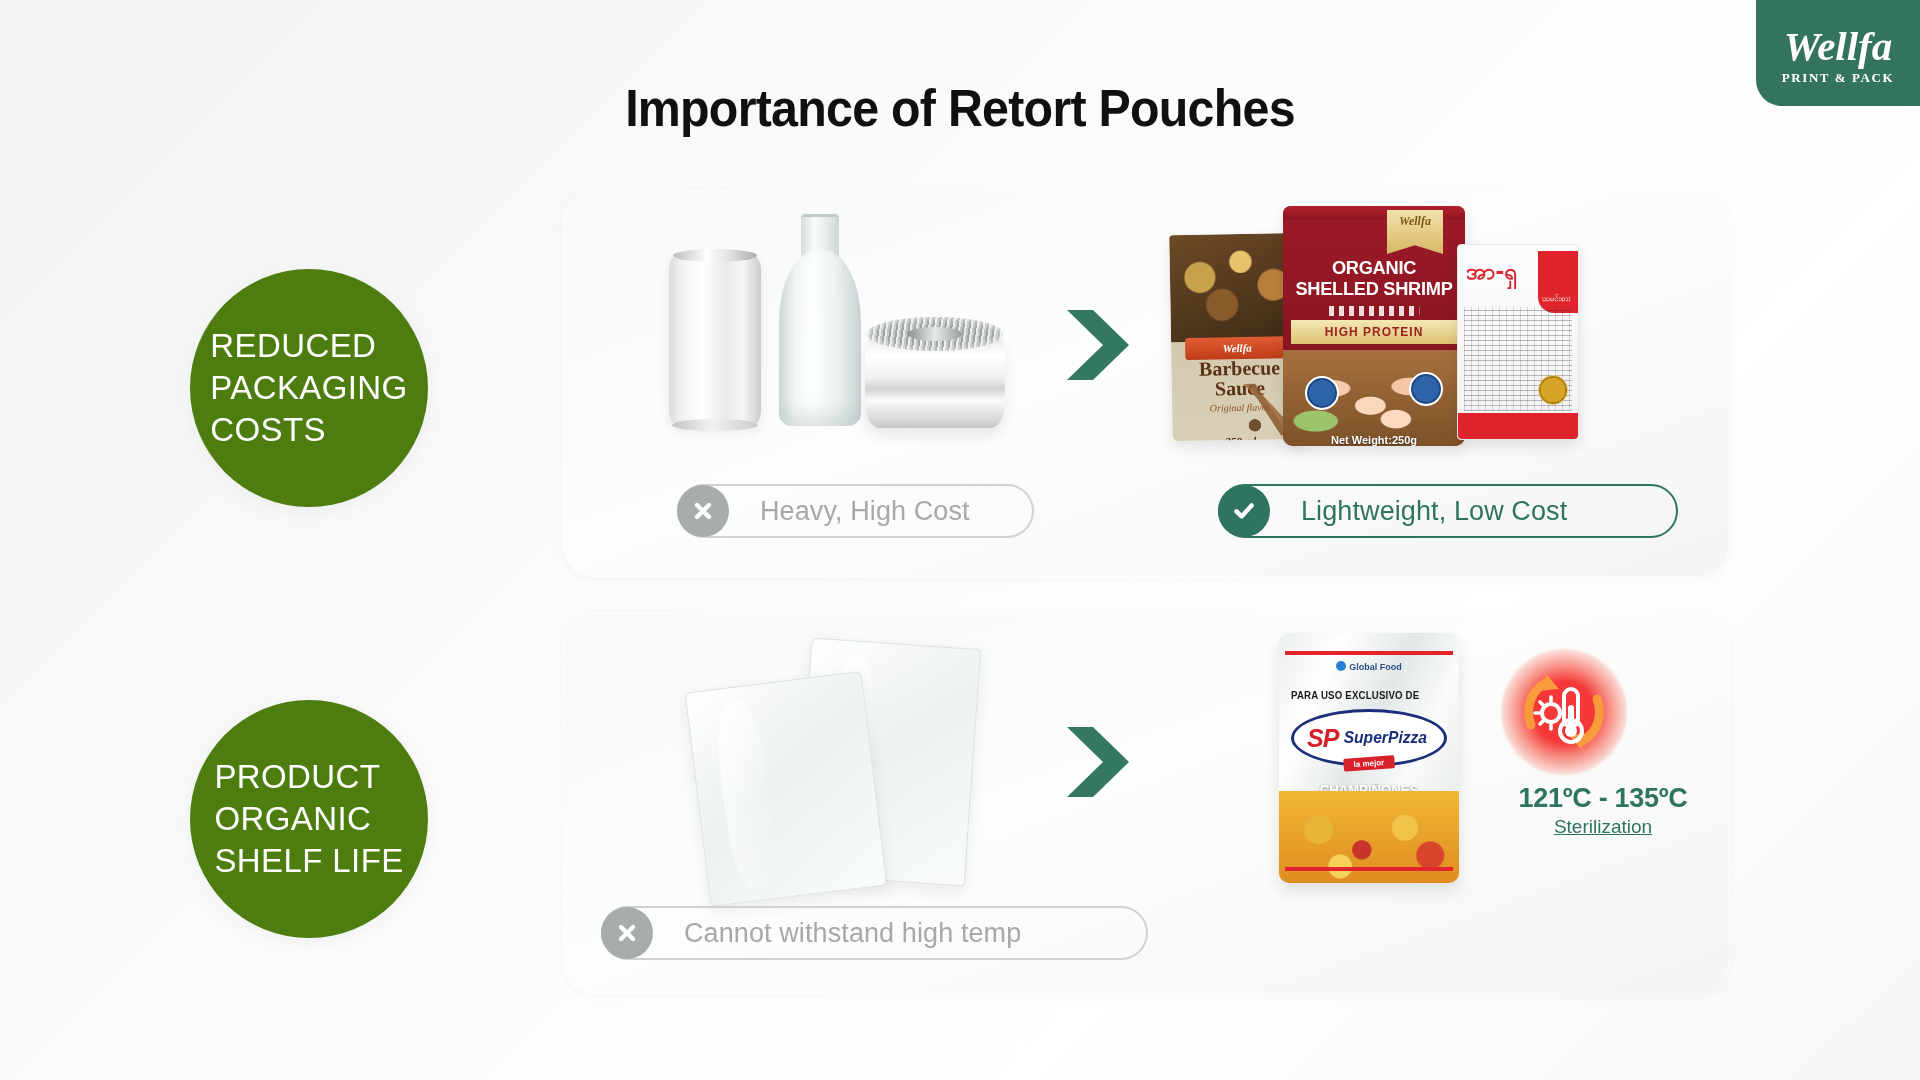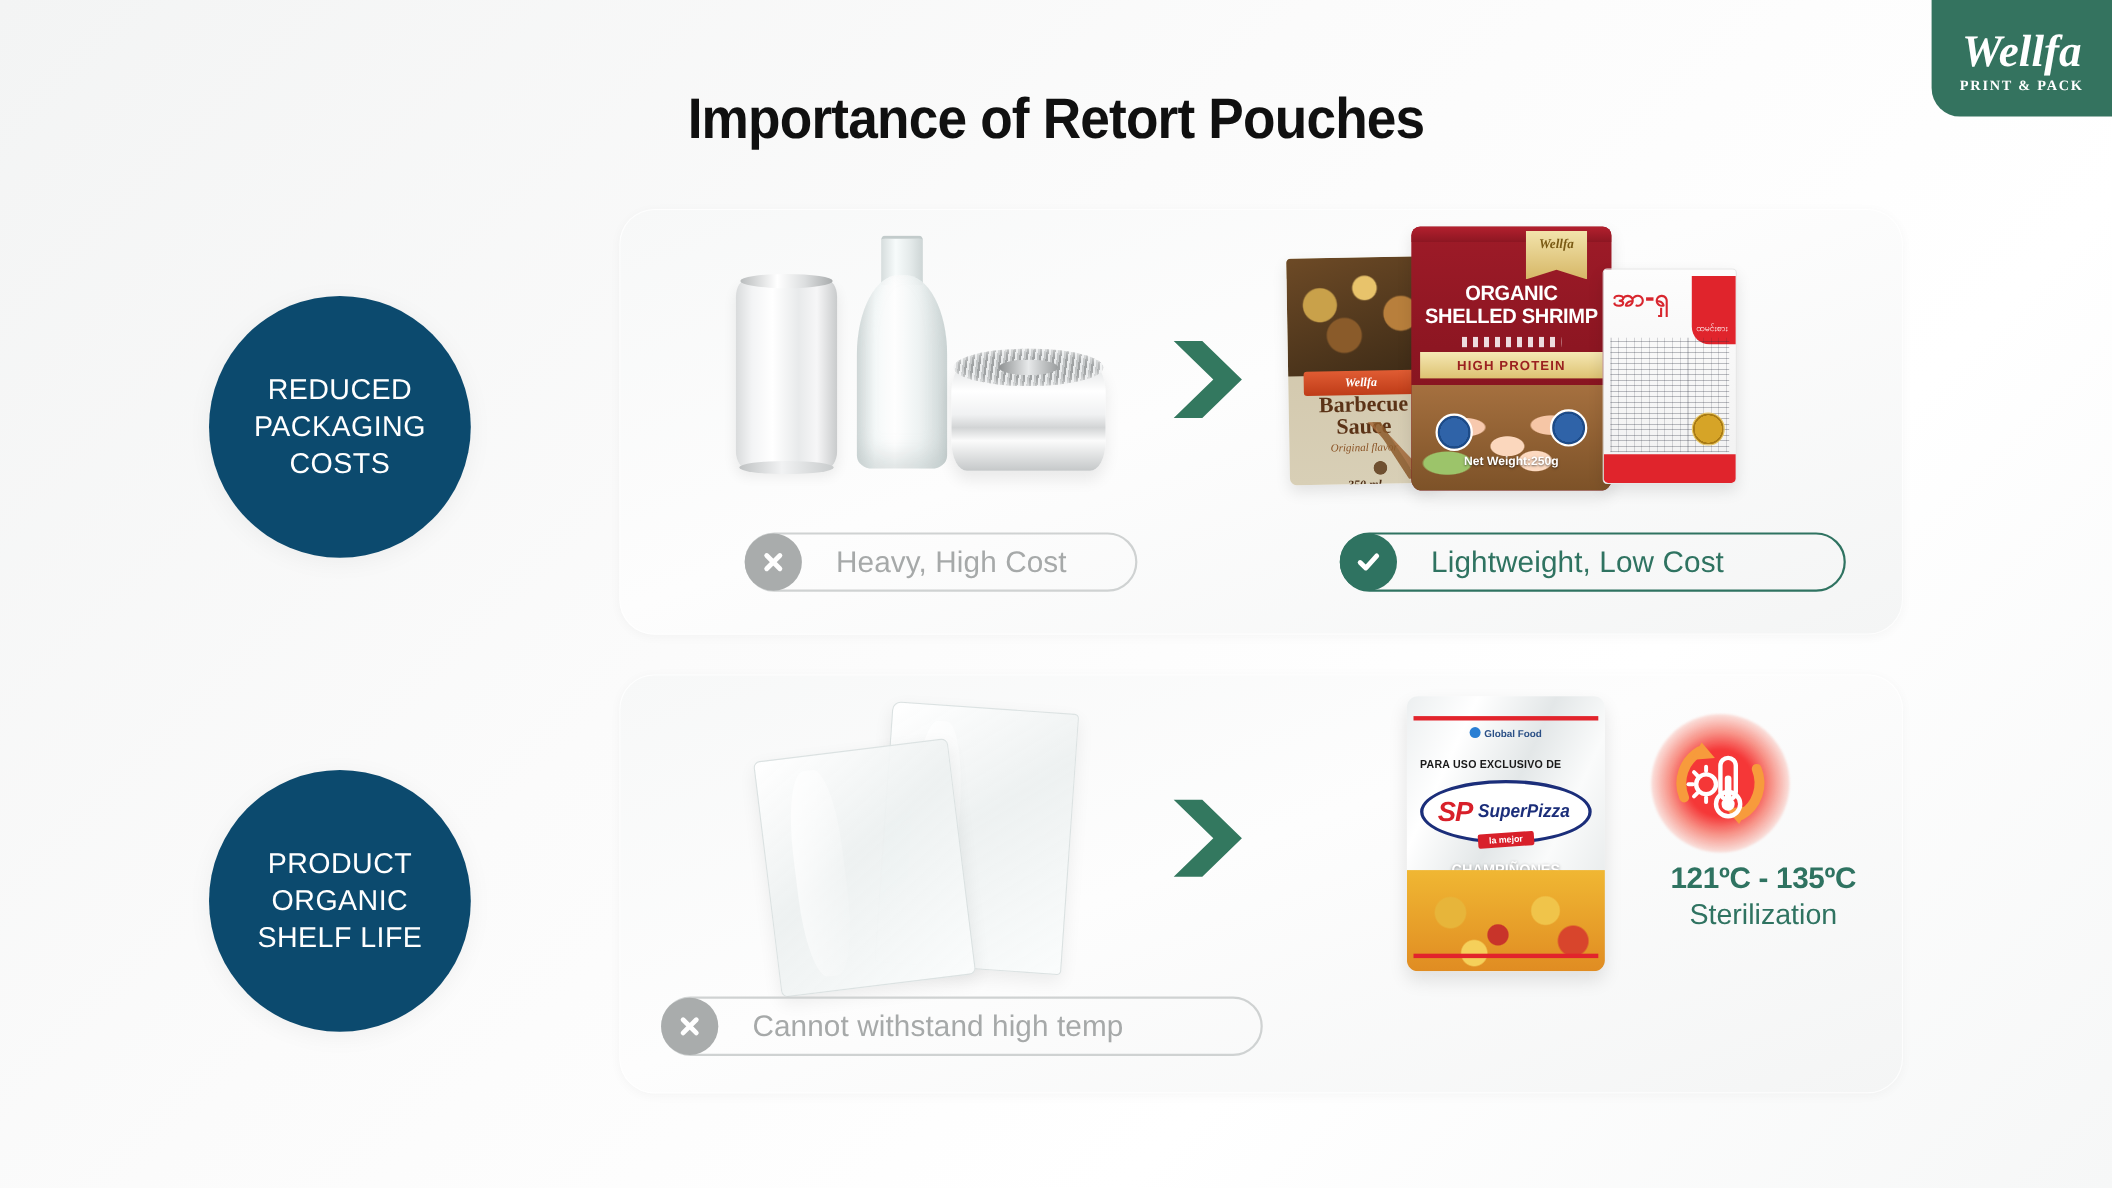--- a/index.html
+++ b/index.html
@@ -65,27 +65,27 @@
     letter-spacing: -0.8px;
     transform: scaleX(0.93);
   }
 
   
   .circle {
     position: absolute;
     width: 238px;
     height: 238px;
     border-radius: 50%;
-    background: #0c4a6e;
+    background: #4d7c0f;
     display: flex;
     align-items: center;
     justify-content: center;
-    text-align: center;
+    text-align: left;
     color: #ffffff;
-    font-size: 26px;
+    font-size: 33px;
     line-height: 1.28;
     letter-spacing: 0.4px;
     box-shadow: 0 4px 22px rgba(0,0,0,0.05);
   }
   .circle-1 { left: 190px; top: 269px; }
   .circle-2 { left: 190px; top: 700px; }
 
   
   .card {
     position: absolute;
@@ -333,21 +333,21 @@
       linear-gradient(180deg,#a5703f,#7d5228);
   }
   .p-shrimp .seal {
     position:absolute; width:30px; height:30px; border-radius:50%;
     background: radial-gradient(circle,#2f63a8 0 60%,#1d4b88 61%);
     border:2px solid #ffffff;
   }
   .p-shrimp .seal-l { left:22px; bottom:36px; }
   .p-shrimp .seal-r { right:22px; bottom:40px; }
   .p-shrimp .netw {
-    position:absolute; left:0; right:0; bottom:20px; text-align:center;
+    position:absolute; left:0; right:0; bottom:0; text-align:center;
     color:#ffffff; font-weight:bold; font-size:11px;
     text-shadow: 0 1px 2px rgba(0,0,0,.6);
   }
 
   
   .p-white {
     left: 286px; top: 46px; width: 122px; height: 196px;
     background: linear-gradient(180deg,#fdfdfd,#f1f1f1);
     border-radius: 4px;
     border: 1px solid #e6e6e6;
@@ -499,22 +499,23 @@
     width: 230px;
     text-align: center;
     color: #2F7361;
   }
   .temp-range {
     font-size: 27px;
     font-weight: bold;
     letter-spacing: -0.3px;
   }
   .temp-label {
-    font-size: 26px;
+    font-size: 19px;
     margin-top: 2px;
+    text-decoration: underline;
   }
 </style>
 </head>
 <body>
 
 <div class="logo-badge">
   <div class="logo-word">Wellfa</div>
   <div class="logo-sub">PRINT &amp; PACK</div>
 </div>
 

